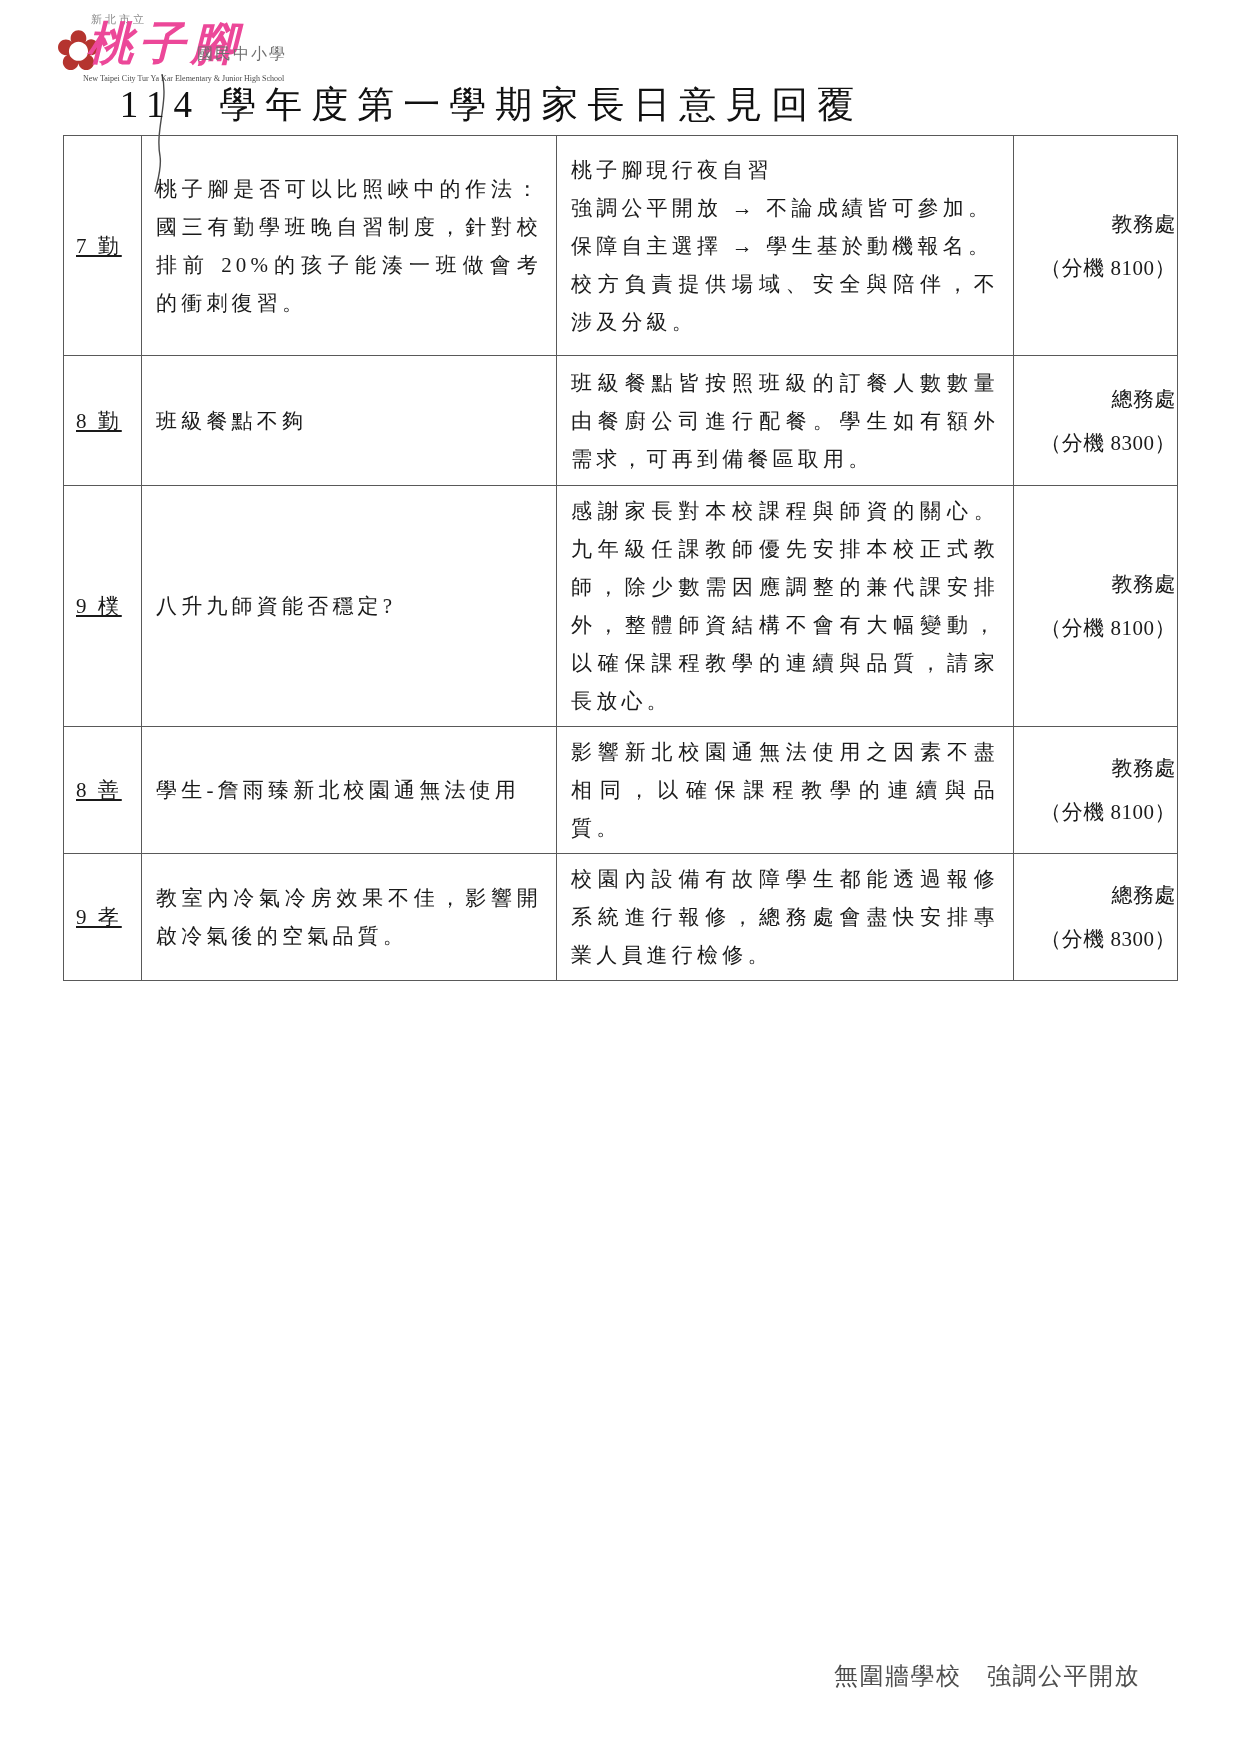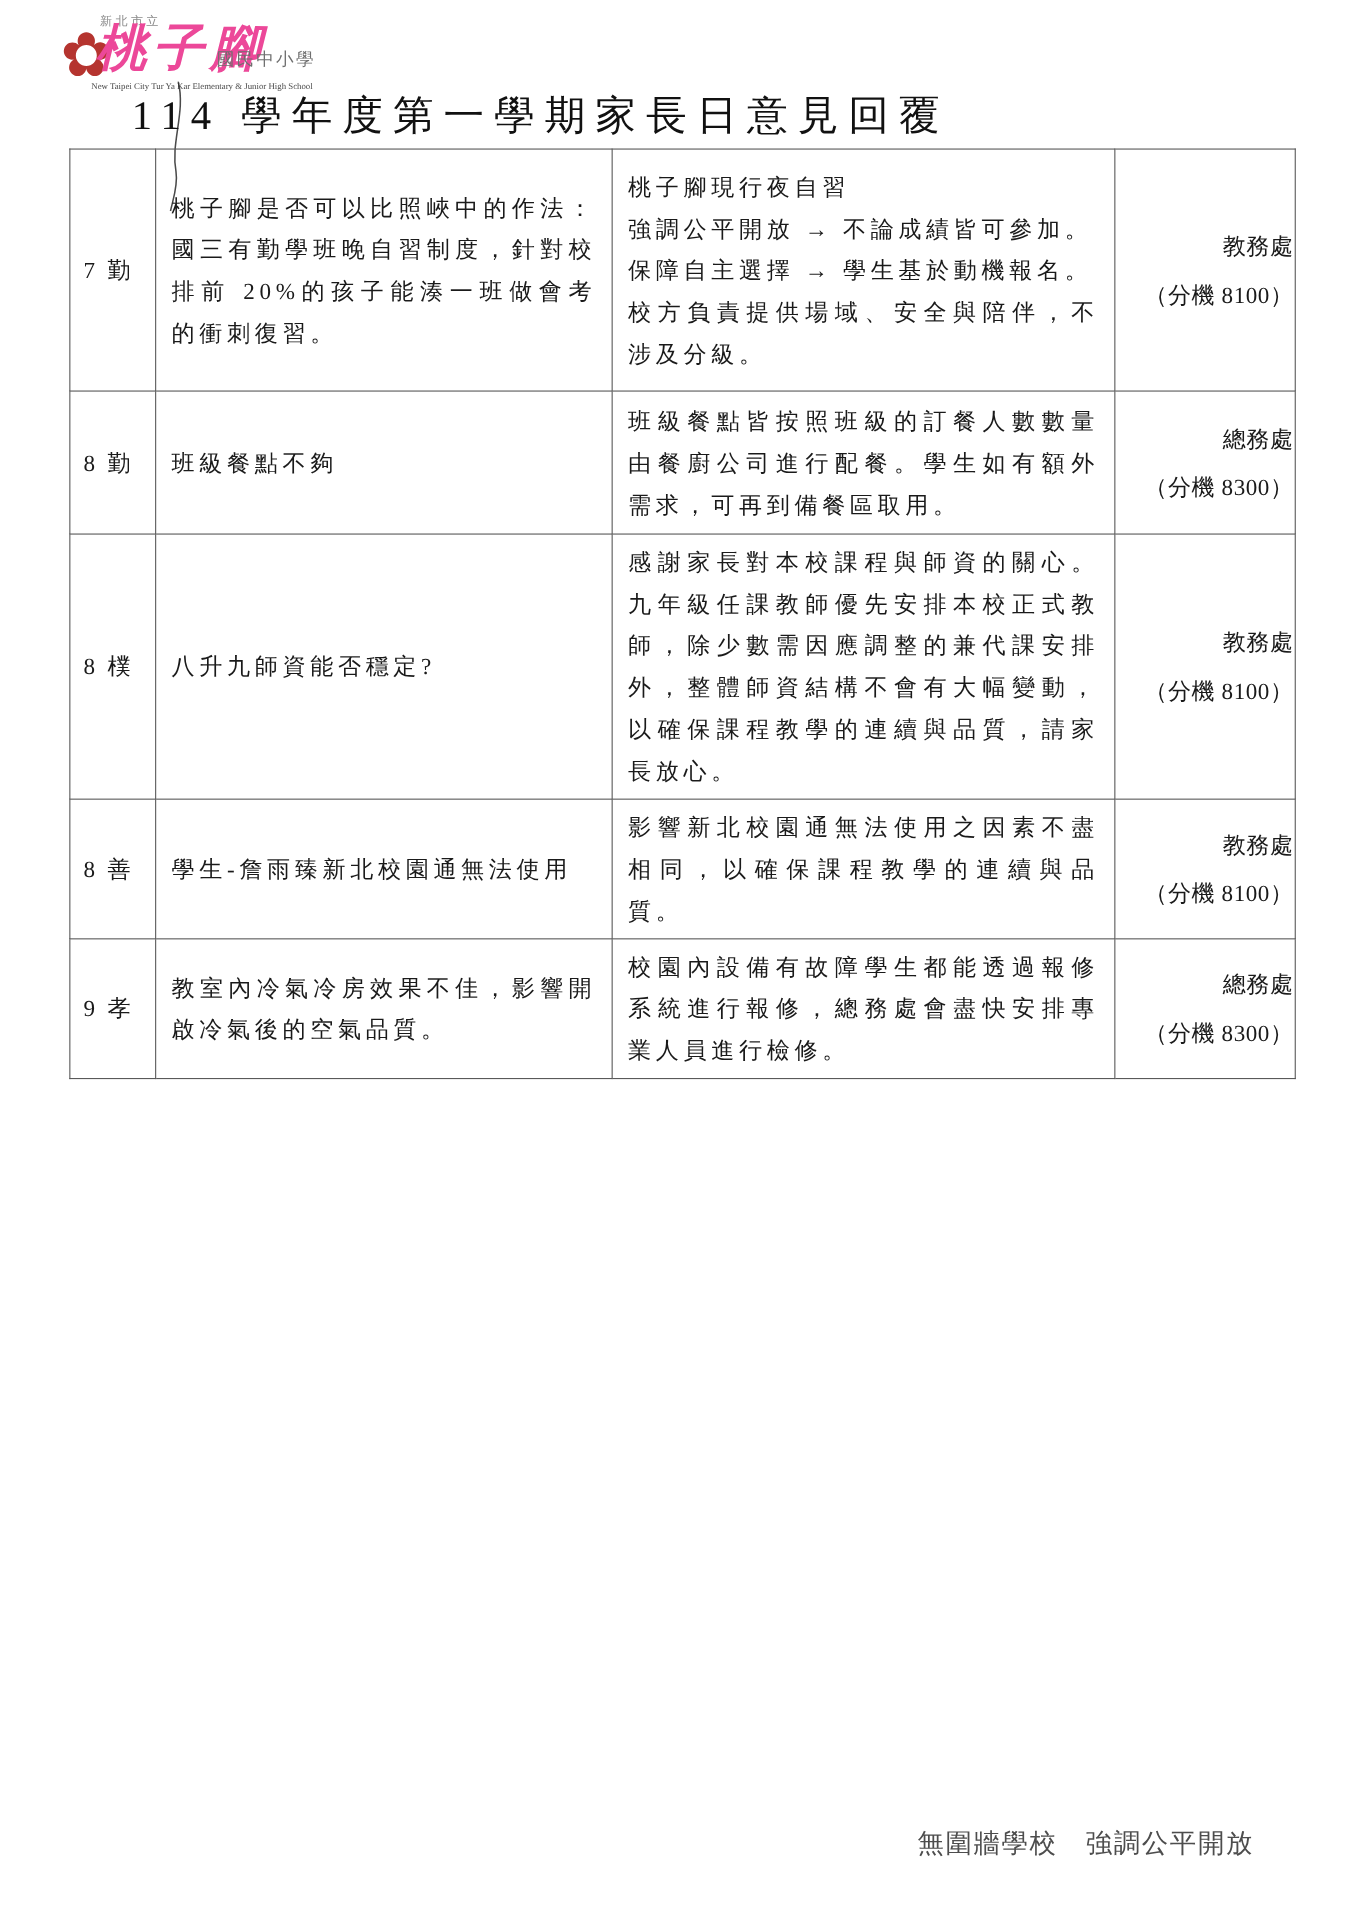--- a/index.html
+++ b/index.html
@@ -19,21 +19,21 @@
   .stroke-svg{position:absolute;left:148px;top:74px;}
 
   
   .title{position:absolute;left:0;top:80px;width:983px;text-align:center;
          font-size:37px;letter-spacing:9px;font-weight:normal;margin:0;color:#111;}
 
   
   table.fb{position:absolute;left:63px;top:135px;width:1114px;border-collapse:collapse;
            table-layout:fixed;}
   table.fb td{border:1px solid #595959;vertical-align:middle;font-size:21px;}
-  td.cid{padding-left:12px;font-size:22px;letter-spacing:3px;white-space:nowrap;}
+  td.cid{padding-left:12px;font-size:22px;letter-spacing:3px;white-space:nowrap;text-decoration:underline;}
   td.cq,td.cr{padding:6px 14px;line-height:38px;letter-spacing:4.2px;
               text-align:justify;white-space:pre-line;}
   td.cd{text-align:right;line-height:44px;letter-spacing:0.5px;}
   tr.r0{height:220px;} tr.r1{height:130px;} tr.r2{height:212px;}
   tr.r3{height:86px;}  tr.r4{height:125px;}
 
   
   .footer{position:absolute;top:1660px;right:101px;font-size:24px;letter-spacing:1.5px;
           color:#4d4d4d;white-space:nowrap;}
 </style>
@@ -79,21 +79,21 @@
       <tr class="r1">
         <td class="cid">8 勤</td>
         <td class="cq">班級餐點不夠</td>
         <td class="cr">班級餐點皆按照班級的訂餐人數數量由餐廚公司進行配餐。學生如有額外需求，可再到備餐區取用。</td>
         <td class="cd">
           <div>總務處</div>
           <div>（分機 8300）</div>
         </td>
       </tr>
       <tr class="r2">
-        <td class="cid">8 樸</td>
+        <td class="cid">9 樸</td>
         <td class="cq">八升九師資能否穩定?</td>
         <td class="cr">感謝家長對本校課程與師資的關心。九年級任課教師優先安排本校正式教師，除少數需因應調整的兼代課安排外，整體師資結構不會有大幅變動，以確保課程教學的連續與品質，請家長放心。</td>
         <td class="cd">
           <div>教務處</div>
           <div>（分機 8100）</div>
         </td>
       </tr>
       <tr class="r3">
         <td class="cid">8 善</td>
         <td class="cq">學生-詹雨臻新北校園通無法使用</td>

